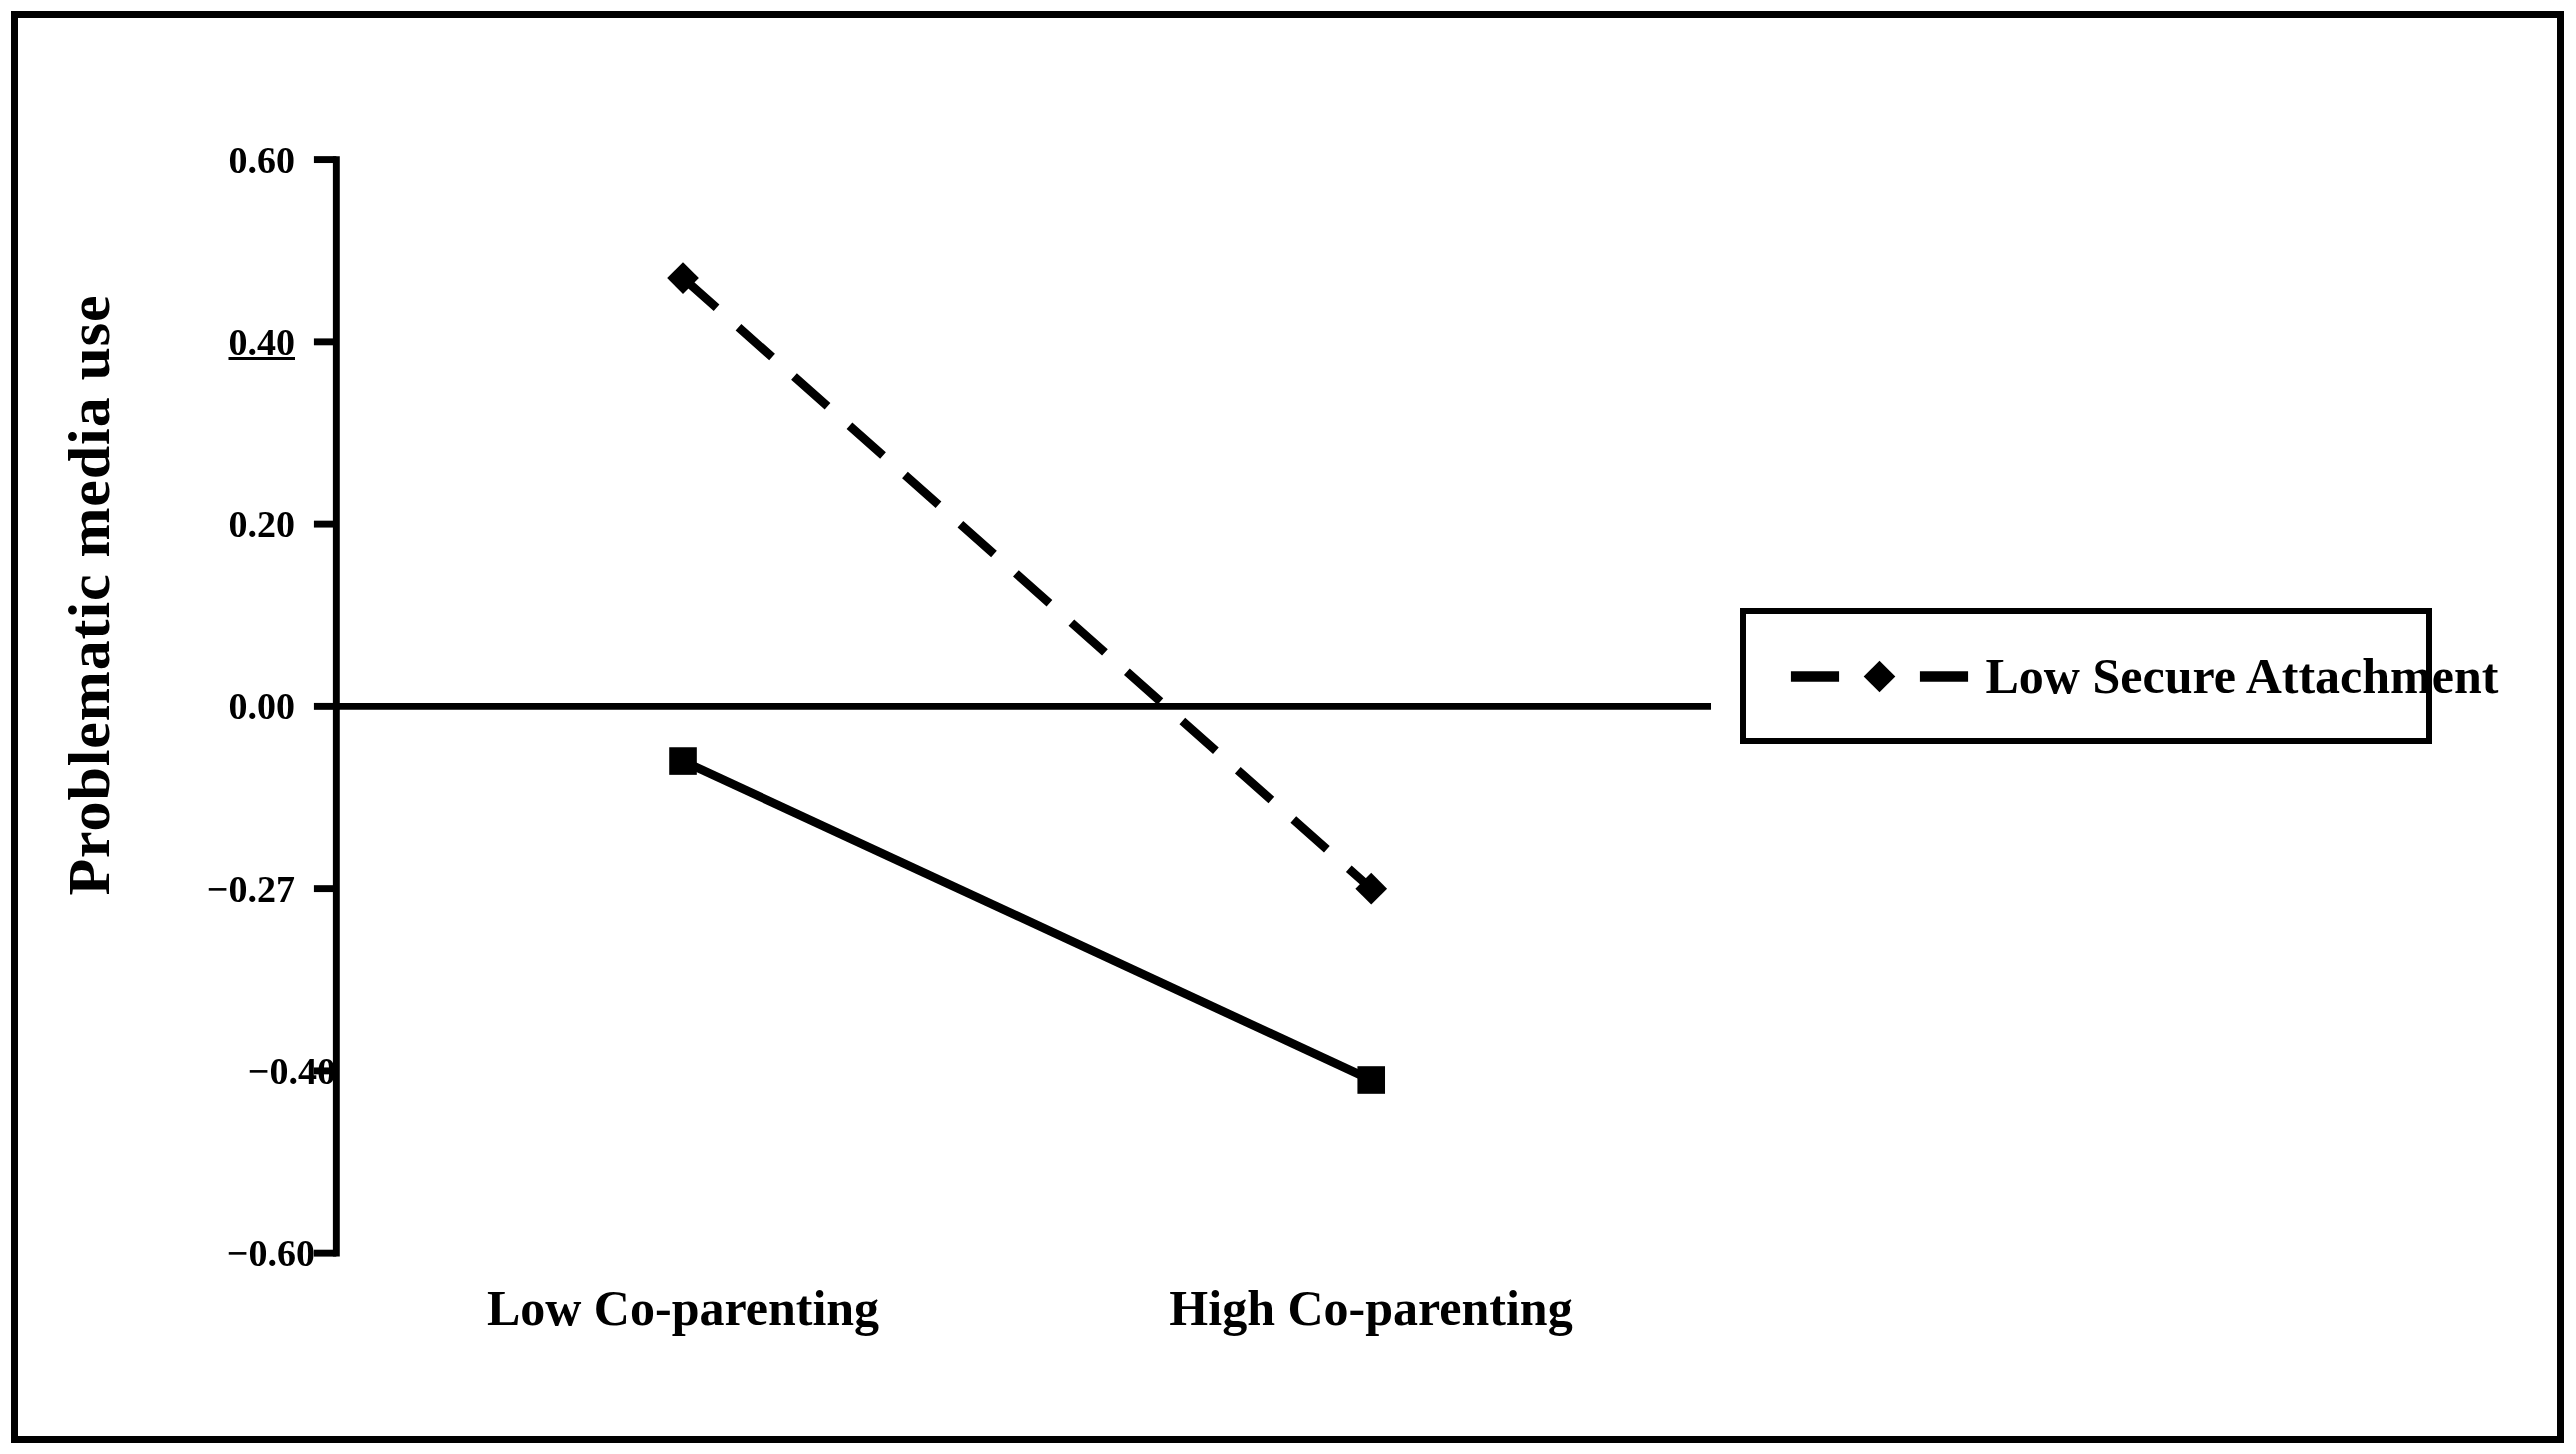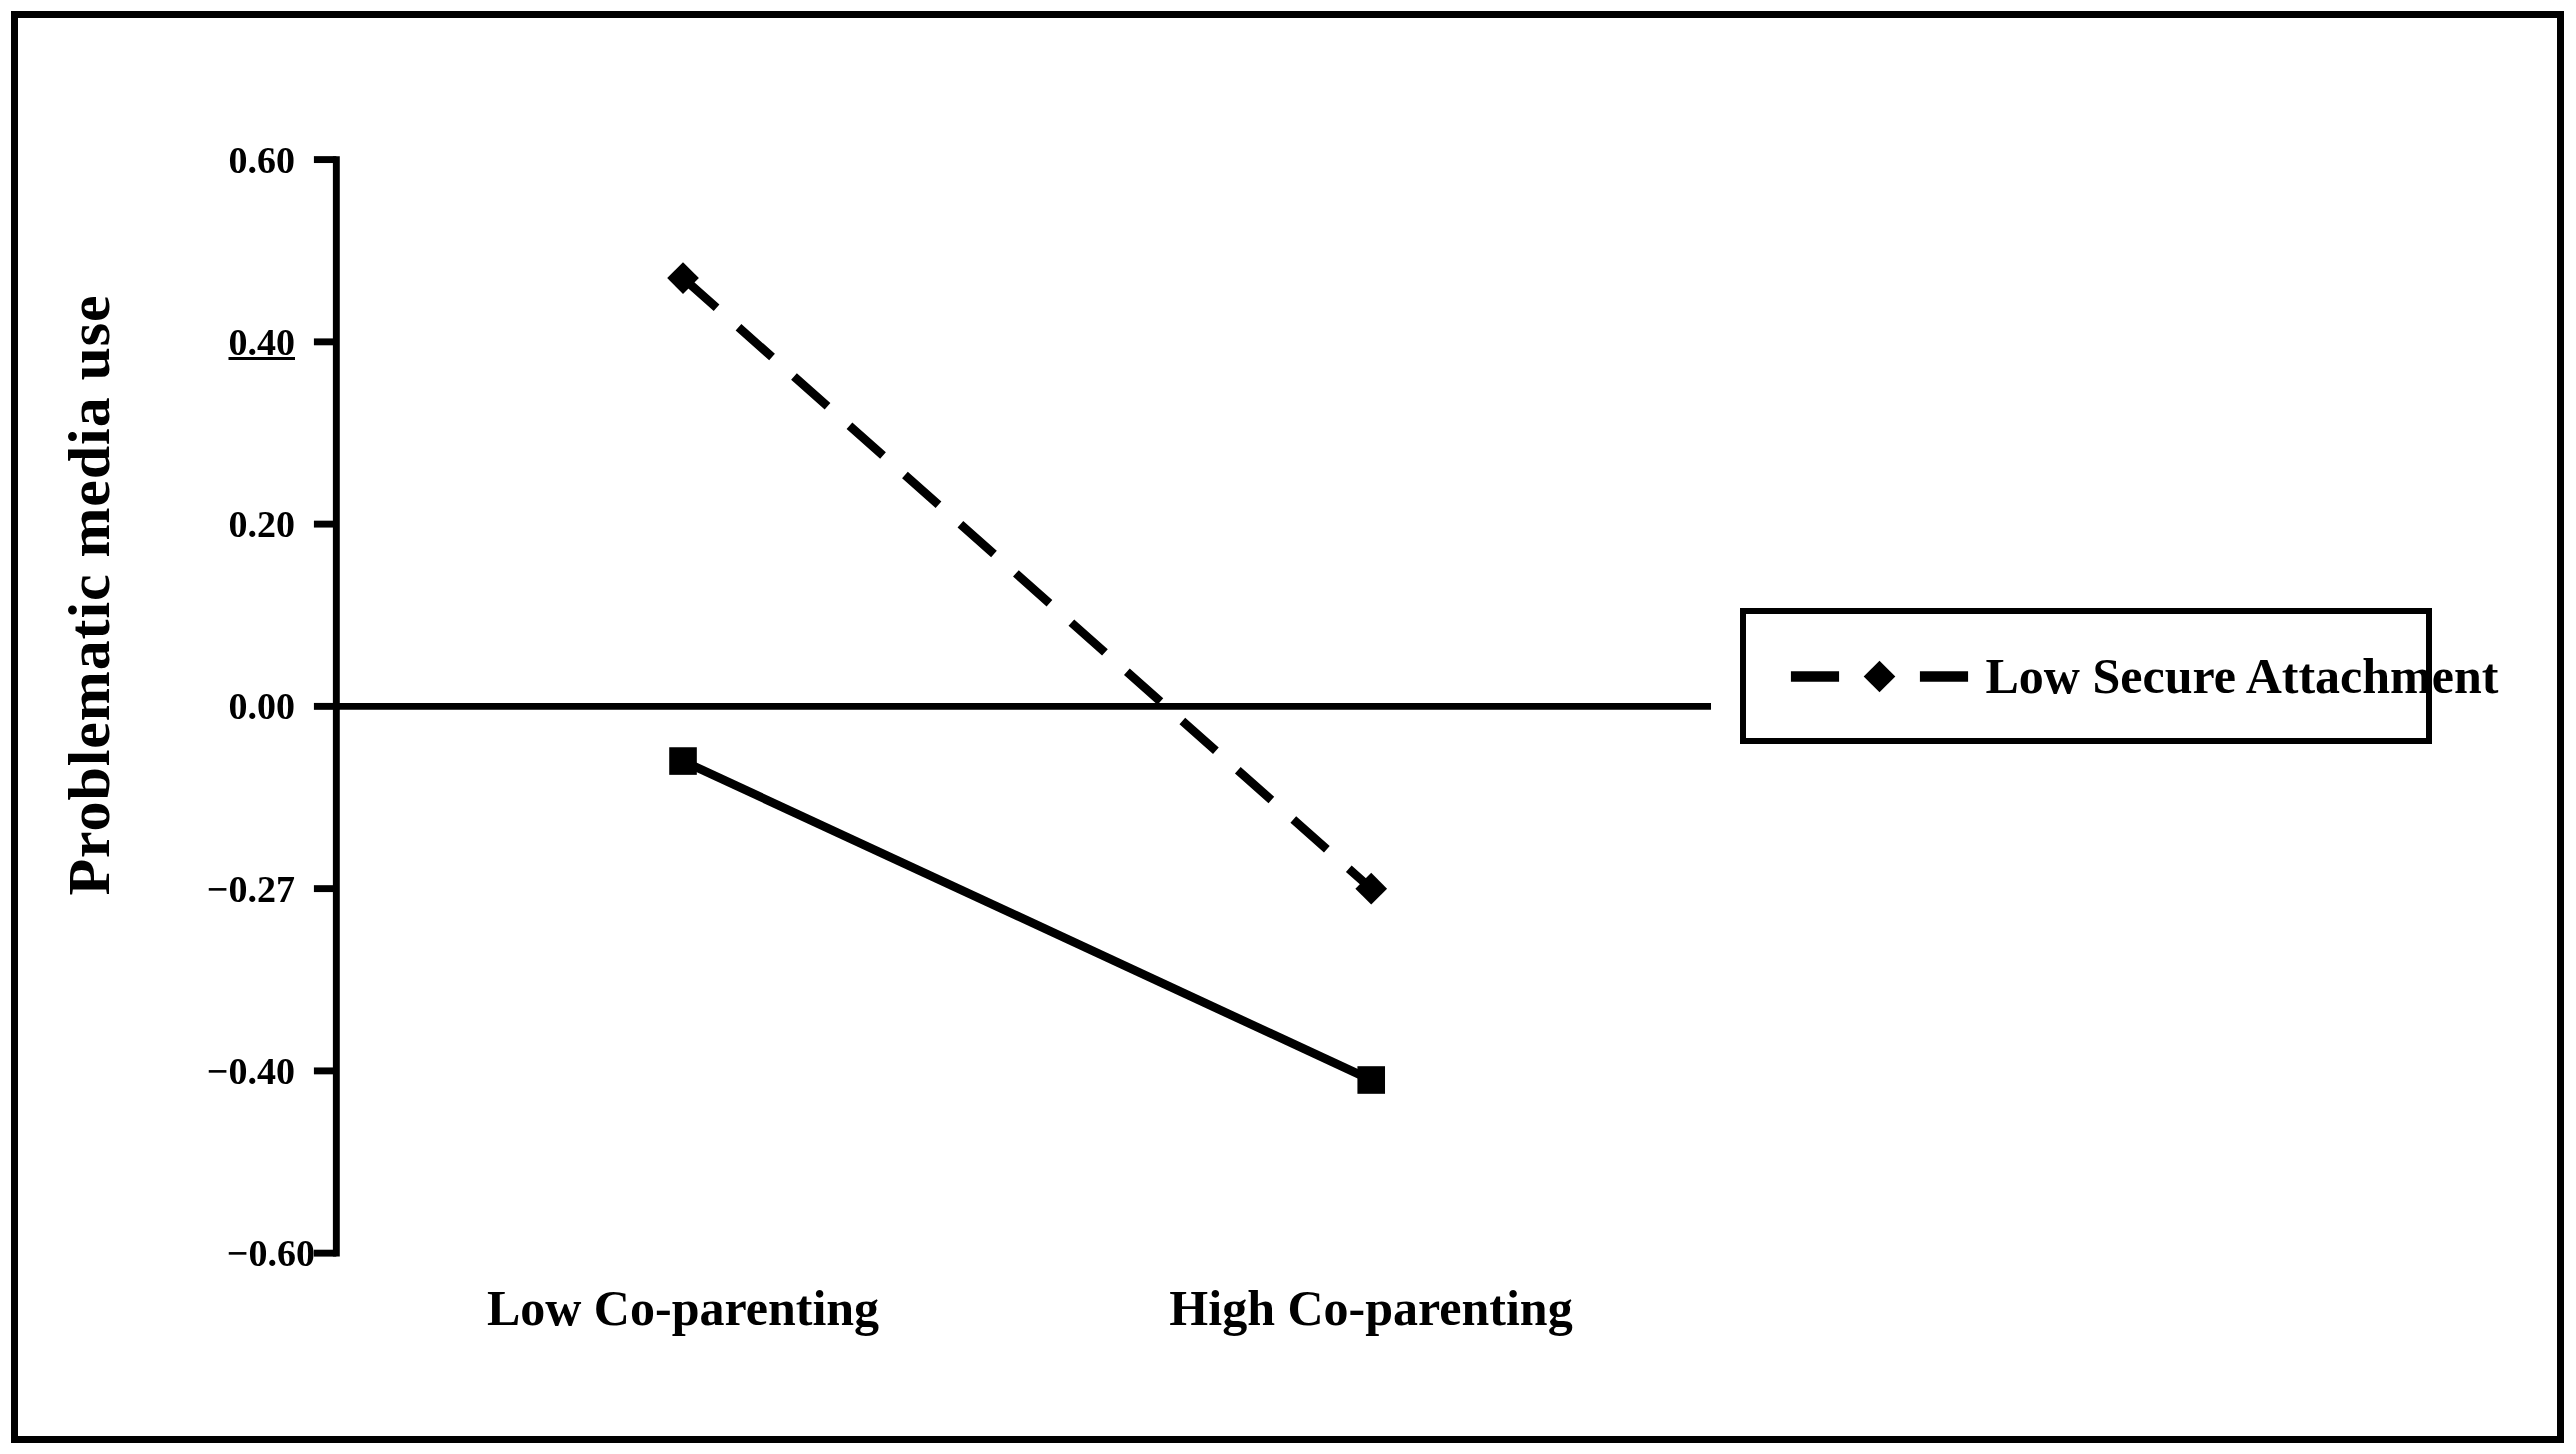--- a/index.html
+++ b/index.html
@@ -100,21 +100,21 @@
     </svg>
 
   <div class="y-axis-title">Problematic media use</div>
 
   <div id="ytick-labels">
       <div class="ytick" style="top: 134px;">0.60</div>
       <div class="ytick" style="top: 316px; text-decoration: underline;">0.40</div>
       <div class="ytick" style="top: 498px;">0.20</div>
       <div class="ytick" style="top: 680px;">0.00</div>
       <div class="ytick" style="top: 863px;">−0.27</div>
-      <div class="ytick" style="top: 1045px;">−0.40</div>
+      <div class="ytick" style="top: 1045px; padding-left: 41px;">−0.40</div>
       <div class="ytick" style="top: 1227px; margin-left: 20px;">−0.60</div>
     </div>
 
   <div id="xcat-labels">
       <div class="xlabel" style="left: 683px; top: 1308px; text-align: center;">Low Co-parenting</div>
       <div class="xlabel" style="left: 1371px; top: 1308px;">High Co-parenting</div>
     </div>
 
   <div class="legend">
     <div class="legend-row">

